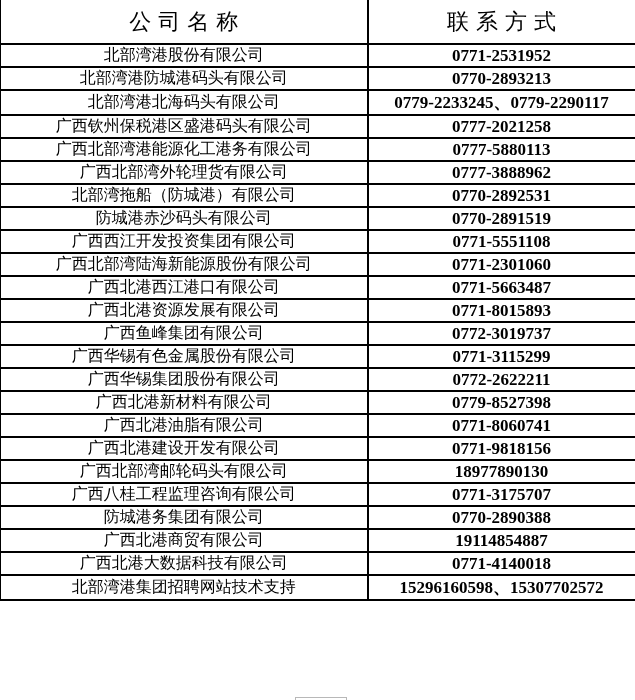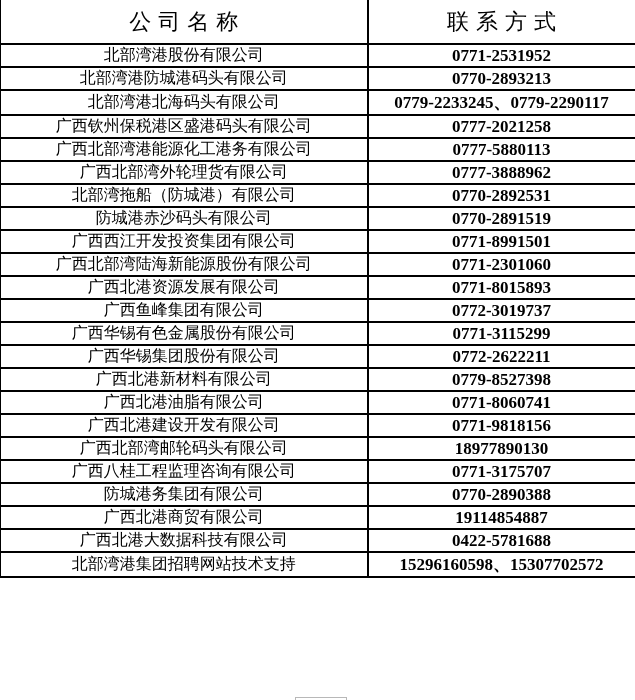--- a/index.html
+++ b/index.html
@@ -114,28 +114,32 @@
     <td class="contact">0770-2892531</td>
   </tr>
 
   <tr>
     <td class="company">防城港赤沙码头有限公司</td>
     <td class="contact">0770-2891519</td>
   </tr>
 
   <tr>
     <td class="company">广西西江开发投资集团有限公司</td>
-    <td class="contact">0771-8991501</td>
+    <td class="contact">0771-5551108</td>
   </tr>
 
   <tr>
     <td class="company">广西北部湾陆海新能源股份有限公司</td>
     <td class="contact">0771-2301060</td>
   </tr>
 
+  <tr>
+    <td class="company">广西北港西江港口有限公司</td>
+    <td class="contact">0771-5663487</td>
+  </tr>
 
 
   <tr>
     <td class="company">广西北港资源发展有限公司</td>
     <td class="contact">0771-8015893</td>
   </tr>
 
   <tr>
     <td class="company">广西鱼峰集团有限公司</td>
     <td class="contact">0772-3019737</td>
@@ -182,21 +186,21 @@
     <td class="contact">0770-2890388</td>
   </tr>
 
   <tr>
     <td class="company">广西北港商贸有限公司</td>
     <td class="contact">19114854887</td>
   </tr>
 
   <tr>
     <td class="company">广西北港大数据科技有限公司</td>
-    <td class="contact">0422-5781688</td>
+    <td class="contact">0771-4140018</td>
   </tr>
 
 
   <tr>
     <td class="company">北部湾港集团招聘网站技术支持</td>
     <td class="contact">15296160598、15307702572</td>
   </tr>
 </tbody>
 </table>
 

